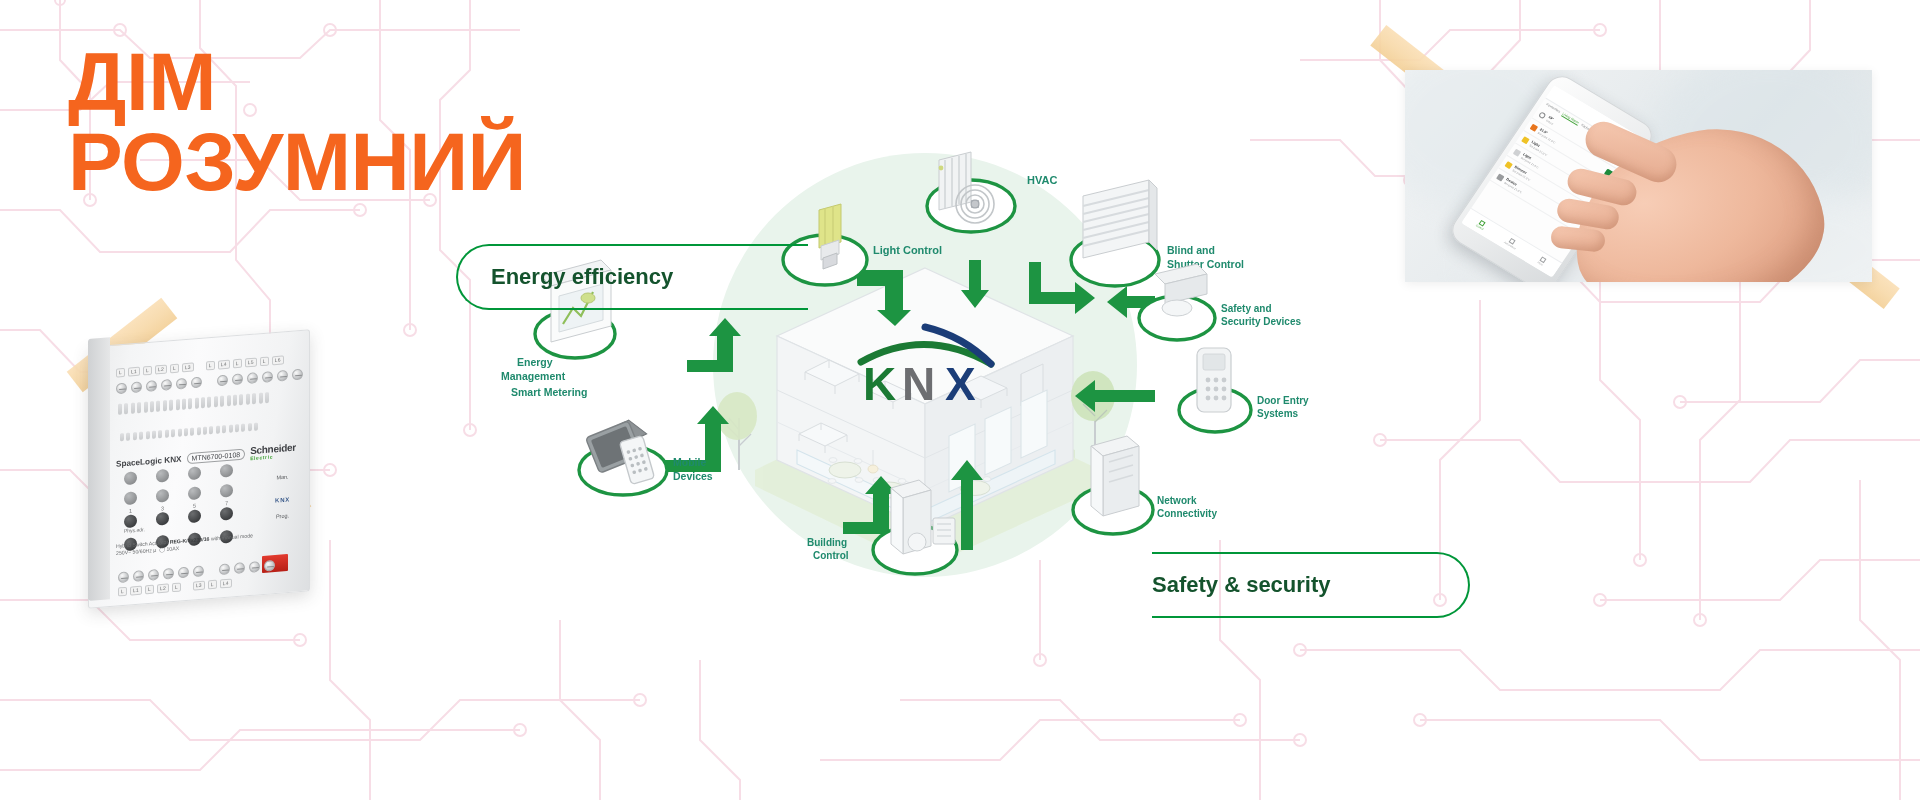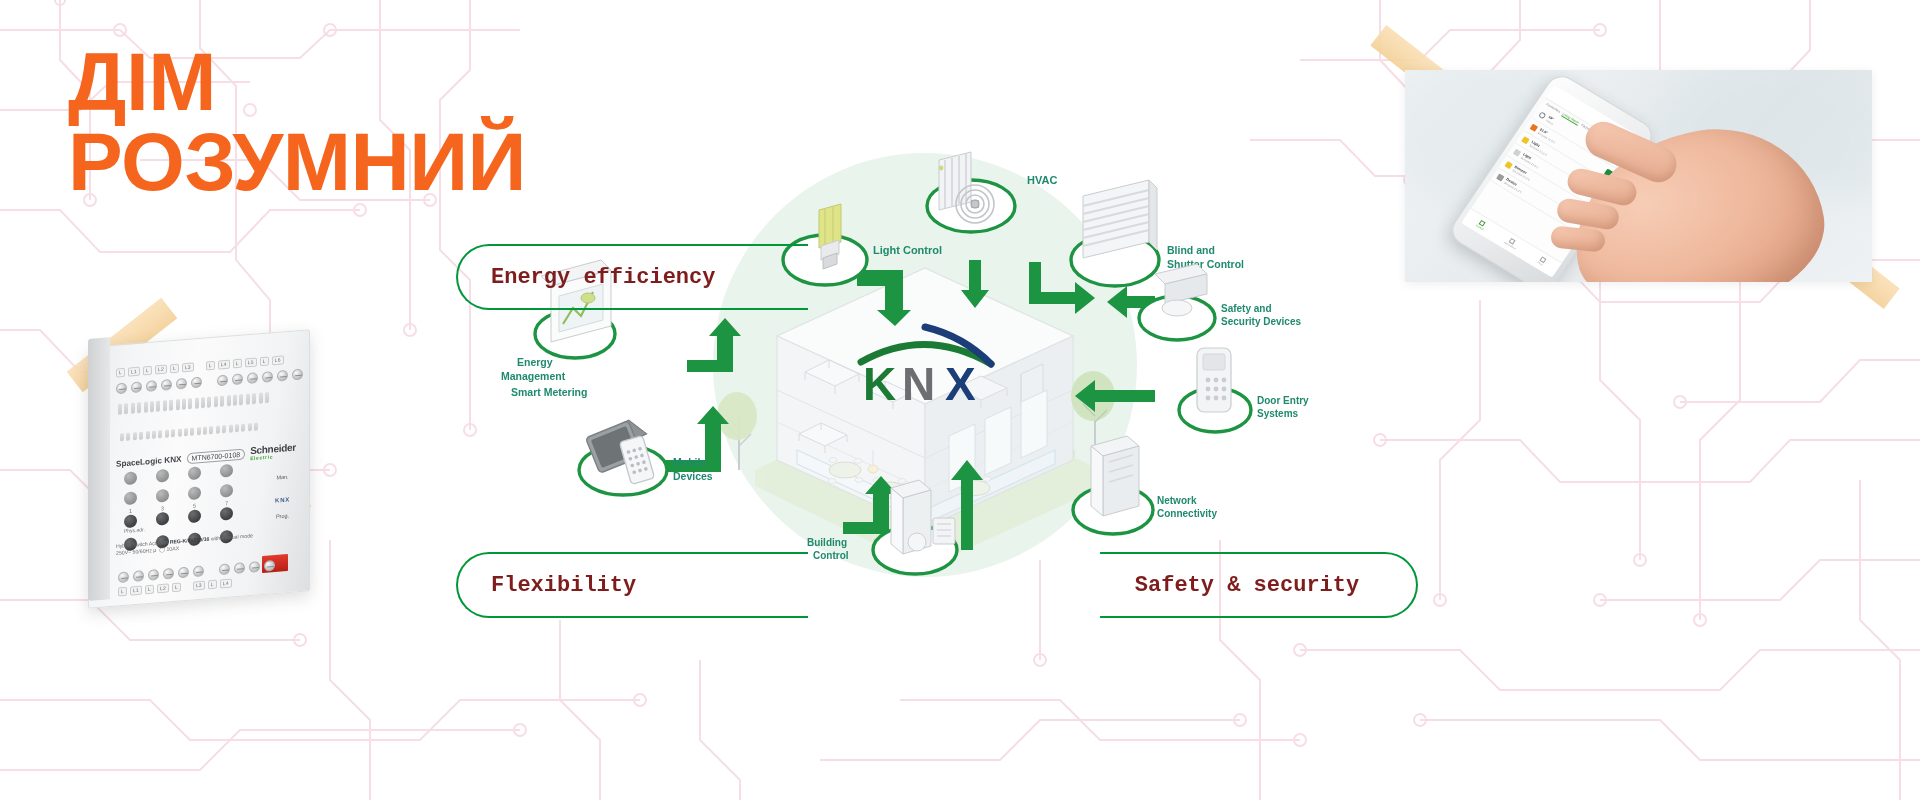--- a/index.html
+++ b/index.html
@@ -239,23 +239,23 @@
     height: 66px;
     border: 2.4px solid #009639;
     display: flex;
     align-items: center;
     z-index: 9;
     background: transparent;
   }
   .pill span {
     font-size: 22px;
     font-weight: 800;
-    color: #7f1d1d;
+    color: #14532d;
     white-space: nowrap;
-    font-family: Liberation Mono, monospace;
+    font-family: Liberation Sans, sans-serif;
   }
   #pill-energy {
     left: 456px; top: 244px; width: 352px;
     border-radius: 34px 0 0 34px;
     border-right: none;
     padding-left: 33px;
     justify-content: flex-start;
   }
   #pill-comfort {
     left: 1100px; top: 244px; width: 318px;
@@ -265,25 +265,25 @@
     justify-content: flex-end;
   }
   #pill-flex {
     left: 456px; top: 552px; width: 352px;
     border-radius: 34px 0 0 34px;
     border-right: none;
     padding-left: 33px;
     justify-content: flex-start;
   }
   #pill-safety {
-    left: 1100px; top: 552px; width: 318px;
+    left: 1152px; top: 552px; width: 318px;
     border-radius: 0 34px 34px 0;
     border-left: none;
     padding-right: 22px;
-    justify-content: center;
+    justify-content: flex-start;
   }
 </style>
 </head>
 <body>
 
 <div id="stage">
 
   <svg id="circuit-bg" viewBox="0 0 1920 800" preserveAspectRatio="none">
     <g stroke="#f7dde6" stroke-width="2" fill="none">
       <path d="M0 30 H120 L150 58 H300 L330 30 H520"></path>
@@ -875,20 +875,17 @@
         <text x="408" y="250" font-size="46" font-weight="700" fill="#1b7a34" font-family="Liberation Sans, sans-serif">K</text>
         <text x="447" y="250" font-size="46" font-weight="700" fill="#6d6e71" font-family="Liberation Sans, sans-serif">N</text>
         <text x="490" y="250" font-size="46" font-weight="700" fill="#1b3d78" font-family="Liberation Sans, sans-serif">X</text>
       </g>
     </svg>
   </div>
 
   <div class="pill" id="pill-energy">
     <span>Energy efficiency</span>
   </div>
-  <div class="pill" id="pill-flex">
-    <span>Flexibility</span>
-  </div>
   <div class="pill" id="pill-safety">
     <span>Safety &amp; security</span>
   </div>
 
 </div>
 
 </body></html>

